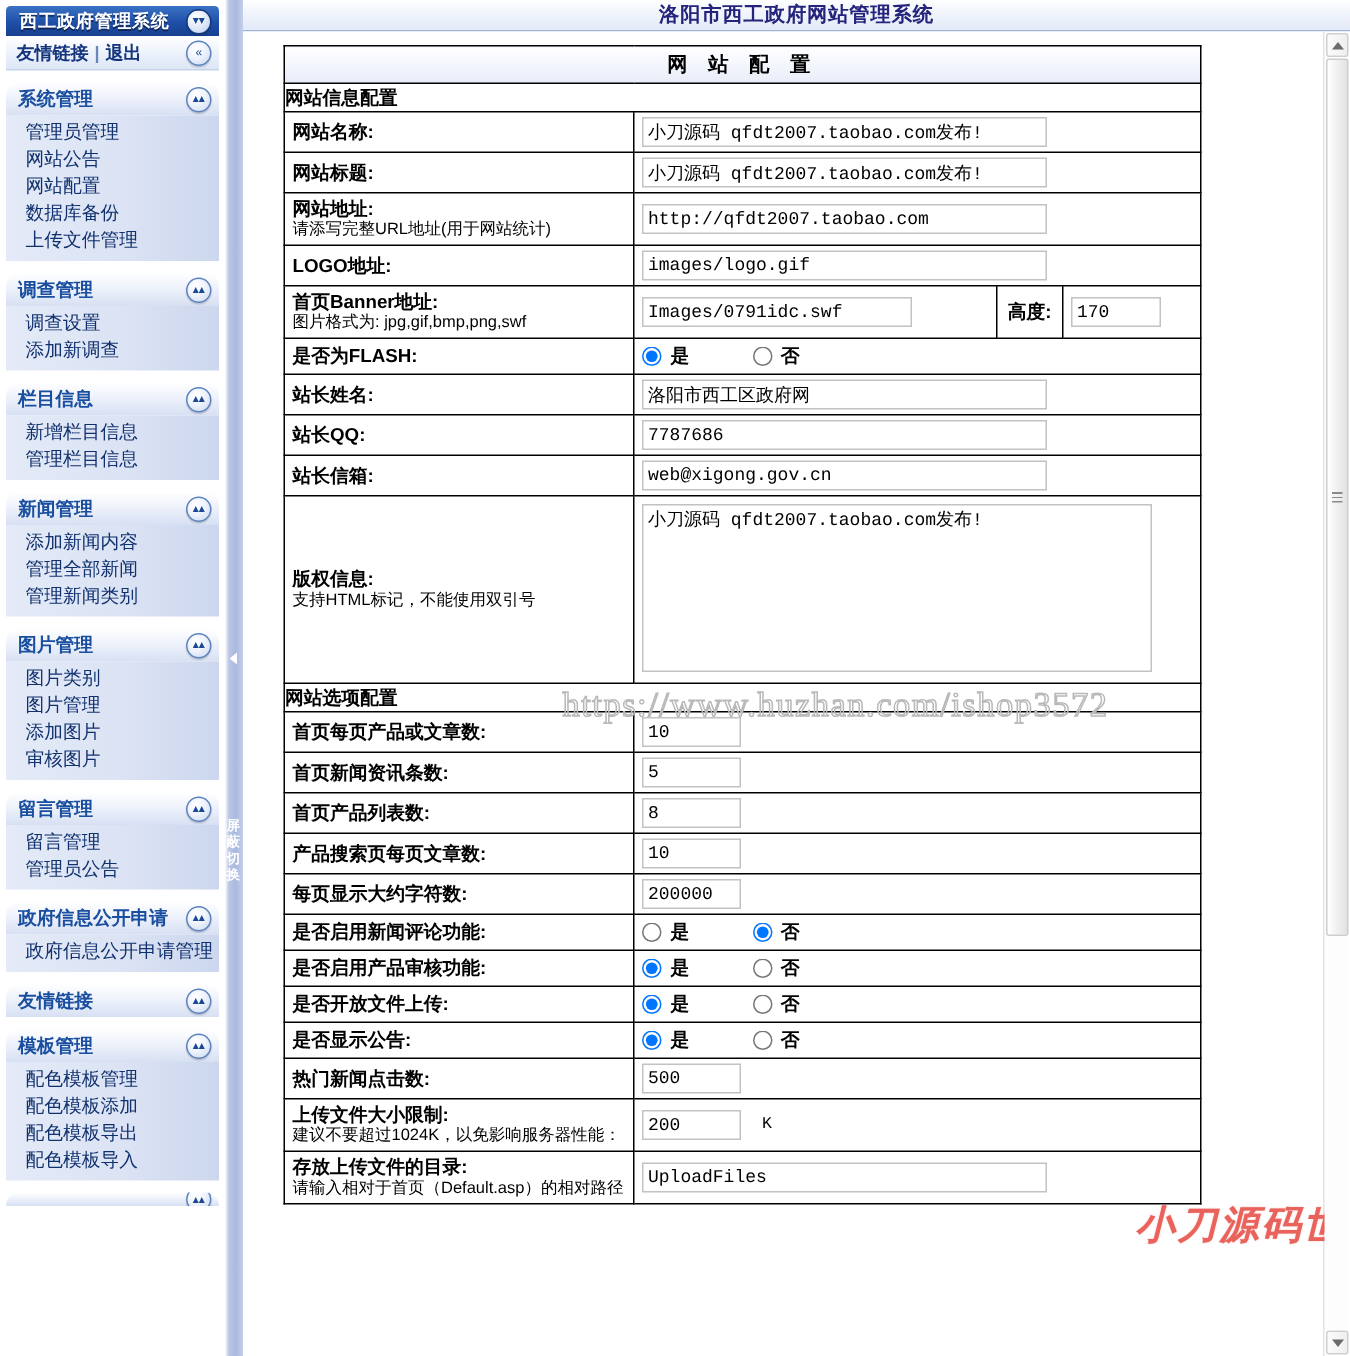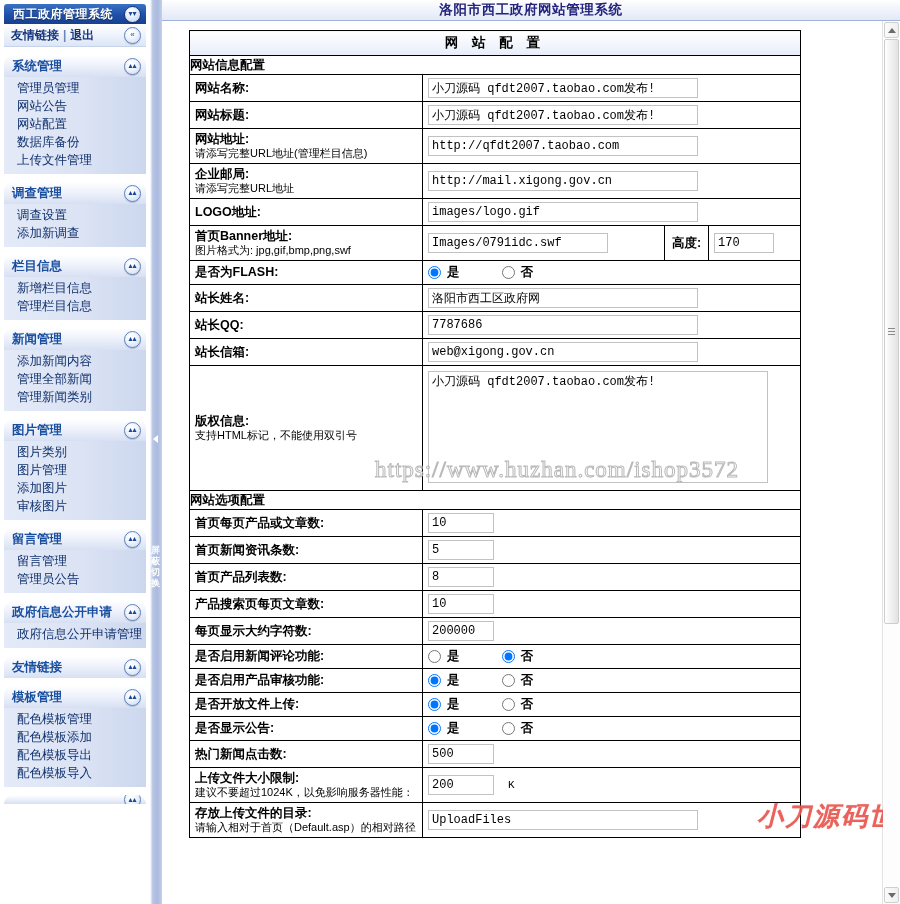--- a/index.html
+++ b/index.html
@@ -352,30 +352,23 @@
                 </tr>
                 <tr>
                   <td class="lbl">
                     <div class="l1">网站标题:</div>
                   </td>
                   <td class="val" colspan="3"><input class="tb w270" type="text" value="小刀源码 qfdt2007.taobao.com发布!" style=""></td>
                 </tr>
                 <tr>
                   <td class="lbl">
                     <div class="l1">网站地址:</div>
-                    <div class="l2">请添写完整URL地址(管理栏目信息)</div>
+                    <div class="l2">请添写完整URL地址(用于网站统计)</div>
                   </td>
                   <td class="val" colspan="3"><input class="tb w270" type="text" value="http://qfdt2007.taobao.com" style=""></td>
-                </tr>
-                <tr>
-                  <td class="lbl">
-                    <div class="l1">企业邮局:</div>
-                    <div class="l2">请添写完整URL地址</div>
-                  </td>
-                  <td class="val" colspan="3"><input class="tb w270" type="text" value="http://mail.xigong.gov.cn" style=""></td>
                 </tr>
                 <tr>
                   <td class="lbl">
                     <div class="l1">LOGO地址:</div>
                   </td>
                   <td class="val" colspan="3"><input class="tb w270" type="text" value="images/logo.gif" style=""></td>
                 </tr>
                 <tr>
                   <td class="lbl">
                     <div class="l1">首页Banner地址:</div>

